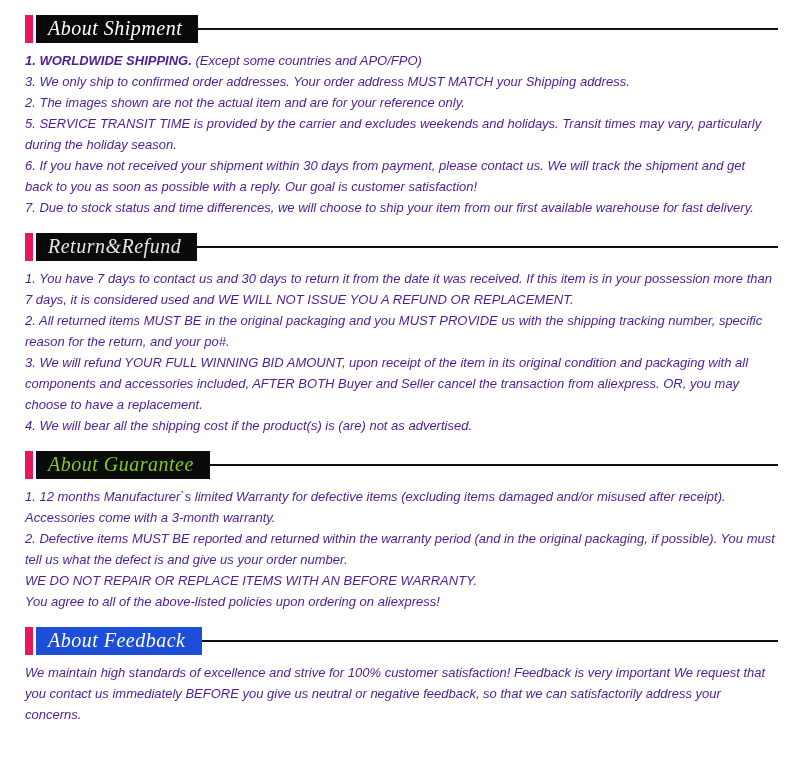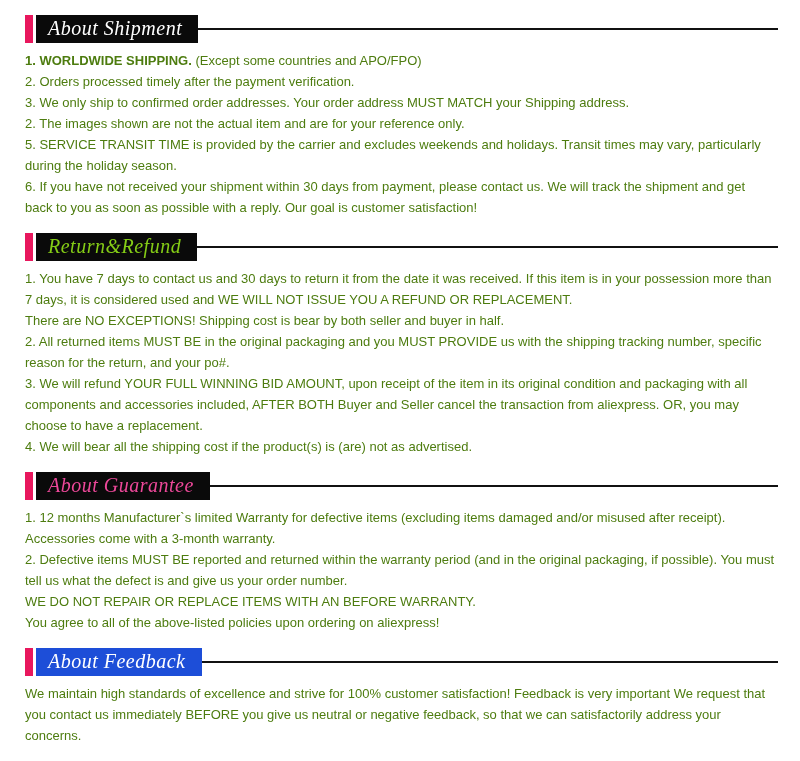--- a/index.html
+++ b/index.html
@@ -51,66 +51,66 @@
     border-top: 2px solid #111111;
     height: 0;
   }
   .section-body {
     margin: 7px 25px 0 25px;
   }
   .section-body p {
     margin: 0;
     font-size: 13px;
     line-height: 21px;
-    color: #4d7c0f;
+    color: #4c1d95;
+    font-style: italic;
   }
   .section-body p .b {
     font-weight: bold;
   }
 </style>
 </head>
 <body>
 
 <div class="page">
   <main id="sections-root">
   <section class="section">
     <div class="section-header">
       <span class="accent-bar" style="background: rgb(232, 23, 93);"></span>
       <span class="title-box" style="background: rgb(10, 10, 10); color: rgb(255, 255, 255);">About Shipment</span>
       <span class="header-rule"></span>
     </div>
     <div class="section-body">
           <p><span class="b">1. WORLDWIDE SHIPPING.</span><span> (Except some countries and APO/FPO)</span></p>
-          <p><span>2. Orders processed timely after the payment verification.</span></p>
           <p><span>3. We only ship to confirmed order addresses. Your order address MUST MATCH your Shipping address.</span></p>
           <p><span>2. The images shown are not the actual item and are for your reference only.</span></p>
           <p><span>5. SERVICE TRANSIT TIME is provided by the carrier and excludes weekends and holidays. Transit times may vary, particularly during the holiday season.</span></p>
           <p><span>6. If you have not received your shipment within 30 days from payment, please contact us. We will track the shipment and get back to you as soon as possible with a reply. Our goal is customer satisfaction!</span></p>
+          <p><span>7. Due to stock status and time differences, we will choose to ship your item from our first available warehouse for fast delivery.</span></p>
         </div>
   </section>
 
   <section class="section">
     <div class="section-header">
       <span class="accent-bar" style="background: rgb(232, 23, 93);"></span>
-      <span class="title-box" style="background: rgb(10, 10, 10); color: #84cc16;">Return&amp;Refund</span>
+      <span class="title-box" style="background: rgb(10, 10, 10); color: #e5e5e5;">Return&amp;Refund</span>
       <span class="header-rule"></span>
     </div>
     <div class="section-body">
           <p><span>1. You have 7 days to contact us and 30 days to return it from the date it was received. If this item is in your possession more than 7 days, it is considered used and WE WILL NOT ISSUE YOU A REFUND OR REPLACEMENT.</span></p>
-          <p><span>There are NO EXCEPTIONS! Shipping cost is bear by both seller and buyer in half.</span></p>
           <p><span>2. All returned items MUST BE in the original packaging and you MUST PROVIDE us with the shipping tracking number, specific reason for the return, and your po#.</span></p>
           <p><span>3. We will refund YOUR FULL WINNING BID AMOUNT, upon receipt of the item in its original condition and packaging with all components and accessories included, AFTER BOTH Buyer and Seller cancel the transaction from aliexpress. OR, you may choose to have a replacement.</span></p>
           <p><span>4.  We will bear all the shipping cost if the product(s) is (are) not as advertised.</span></p>
         </div>
   </section>
 
   <section class="section">
     <div class="section-header">
       <span class="accent-bar" style="background: rgb(232, 23, 93);"></span>
-      <span class="title-box" style="background: rgb(10, 10, 10); color: #ec4899; text-align: center;">About Guarantee</span>
+      <span class="title-box" style="background: rgb(10, 10, 10); color: #84cc16; text-align: center;">About Guarantee</span>
       <span class="header-rule"></span>
     </div>
     <div class="section-body">
           <p><span>1. 12 months Manufacturer`s limited Warranty for defective items (excluding items damaged and/or misused after receipt). Accessories come with a 3-month warranty.</span></p>
           <p><span>2. Defective items MUST BE reported and returned within the warranty period (and in the original packaging, if possible). You must tell us what the defect is and give us your order number.</span></p>
           <p><span>WE DO NOT REPAIR OR REPLACE ITEMS WITH AN BEFORE WARRANTY.</span></p>
           <p><span>You agree to all of the above-listed policies upon ordering on aliexpress!</span></p>
         </div>
   </section>
 

